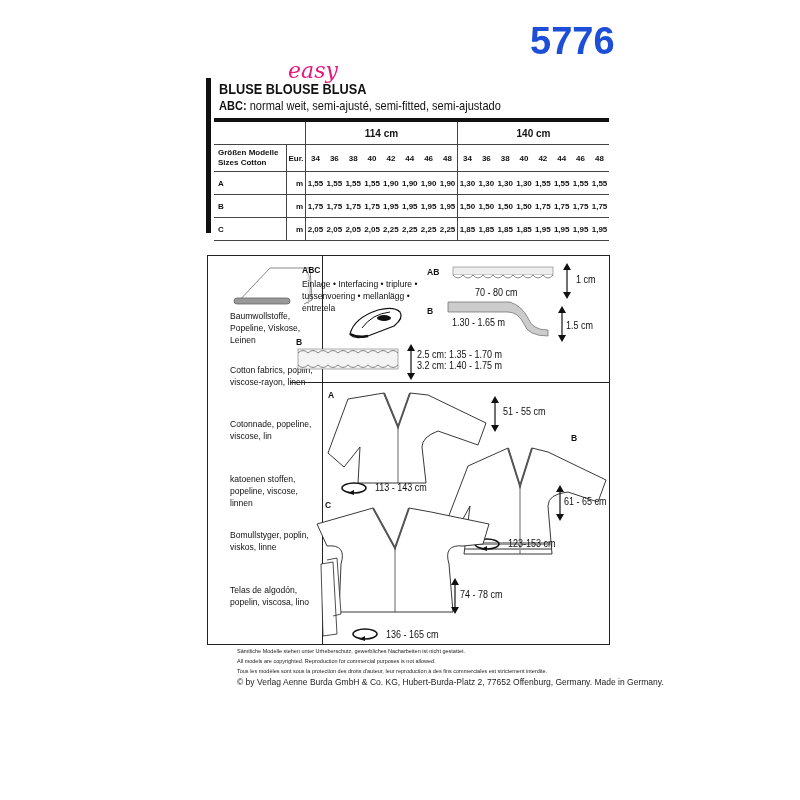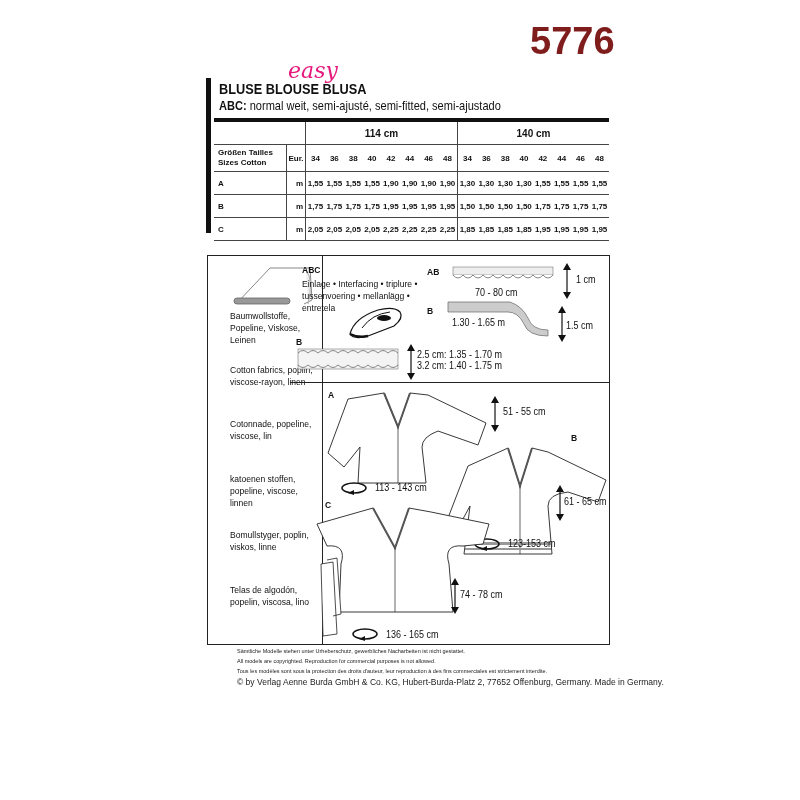--- a/index.html
+++ b/index.html
@@ -1,20 +1,20 @@
 <!DOCTYPE html>
 <html><head>
 <meta charset="utf-8">
 <style>
   html, body { margin:0; padding:0; background:#ffffff; }
   body { width:800px; height:800px; position:relative; font-family:"Liberation Sans", sans-serif; color:#111; overflow:hidden; }
   .logo { position:absolute; left:208px; top:18px; width:140px; height:70px; }
   .logo .word { position:absolute; left:0; top:0; font-family:"DejaVu Sans", sans-serif; font-weight:bold; font-size:42px; color:#e6197d; letter-spacing:-1px; line-height:50px; }
   .logo .easy { position:absolute; left:80px; top:40px; font-family:"DejaVu Serif", serif; font-style:italic; font-size:22px; color:#e6197d; }
-  .pattern-no { position:absolute; left:530px; top:20px; font-size:38px; font-weight:bold; font-family:"Liberation Sans", sans-serif; color:#7f1d1d; letter-spacing:0px; }
+  .pattern-no { position:absolute; left:530px; top:20px; font-size:38px; font-weight:bold; font-family:"Liberation Sans", sans-serif; color:#1d4ed8; letter-spacing:0px; }
   .vbar { position:absolute; left:206px; top:78px; width:5px; height:155px; background:#111; }
   .title { position:absolute; left:219px; top:80px; font-size:15px; font-weight:bold; transform:scaleX(0.85); transform-origin:left; white-space:nowrap; }
   .subtitle { position:absolute; left:219px; top:98px; font-size:13px; transform:scaleX(0.85); transform-origin:left; white-space:nowrap; }
   .subtitle b { font-weight:bold; }
 
   table.yard { position:absolute; left:214px; top:118px; width:395px; border-collapse:collapse; font-size:8px; font-weight:bold; font-family:"Liberation Sans", sans-serif; }
   table.yard td, table.yard th { border-bottom:1px solid #444; padding:0; text-align:center; height:22px; }
   table.yard tr.thick td { border-top:4px solid #111; }
   .width-hdr { font-size:10px; height:16px !important;margin-top:36px; }
   .lbl { text-align:left !important; padding-left:4px !important; font-size:8px; }
@@ -45,21 +45,21 @@
 <div class="subtitle"><b>ABC:</b><span> normal weit, semi-ajusté, semi-fitted, semi-ajustado</span></div>
 
 <table class="yard">
   <tbody>
       <tr class="thick">
     <td colspan="2" style="width:86px"></td>
     <td class="vl width-hdr" colspan="8">114 cm</td>
     <td class="vl width-hdr" colspan="8">140 cm</td>
   </tr>
   <tr id="size-row">
-    <td class="lbl" style="line-height:10px;height:26px;width:68px"><span>Größen  Tailles</span><br><span>Sizes  Cotton</span></td>
+    <td class="lbl" style="line-height:10px;height:26px;width:68px"><span>Größen  Modelle</span><br><span>Sizes  Cotton</span></td>
     <td class="vl" style="width:18px;font-size:8px">Eur.</td>
   <td class="vl">34</td>
         <td>36</td>
         <td>38</td>
         <td>40</td>
         <td>42</td>
         <td>44</td>
         <td>46</td>
         <td>48</td>
         <td class="vl">34</td>

